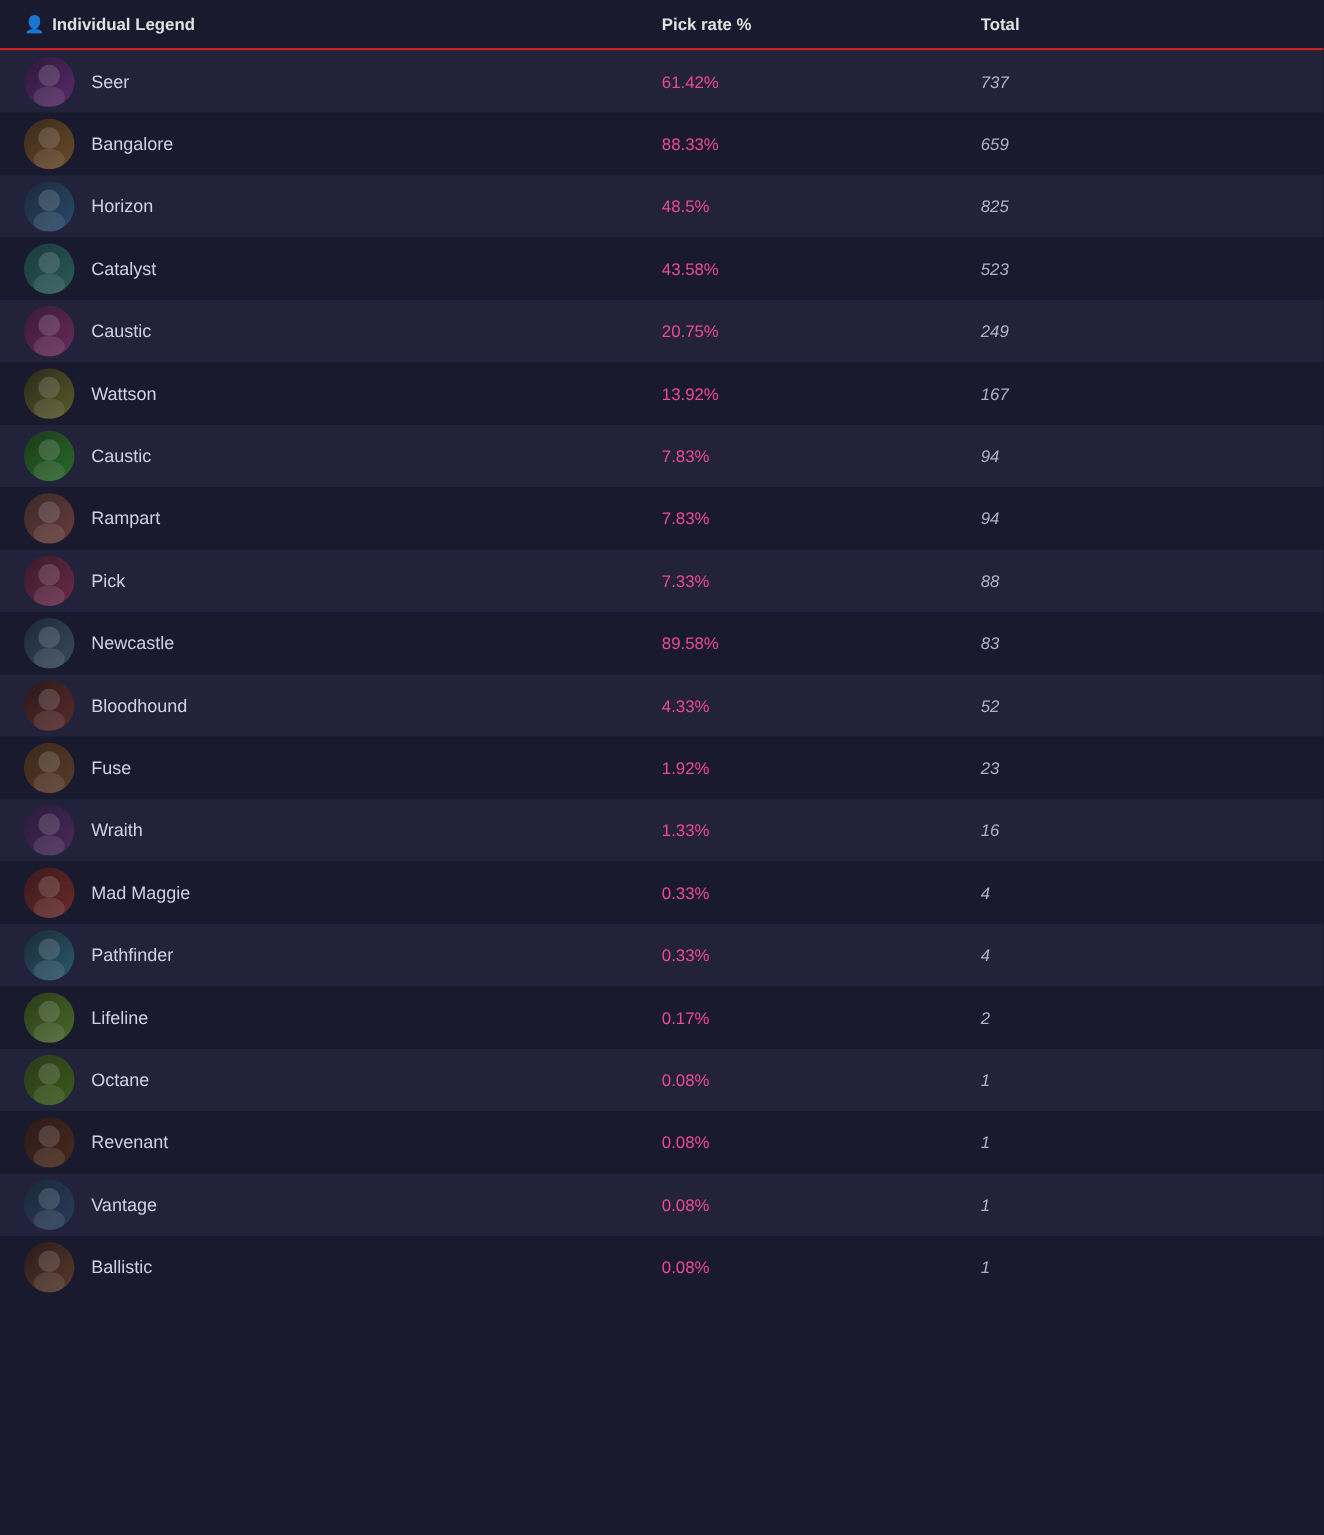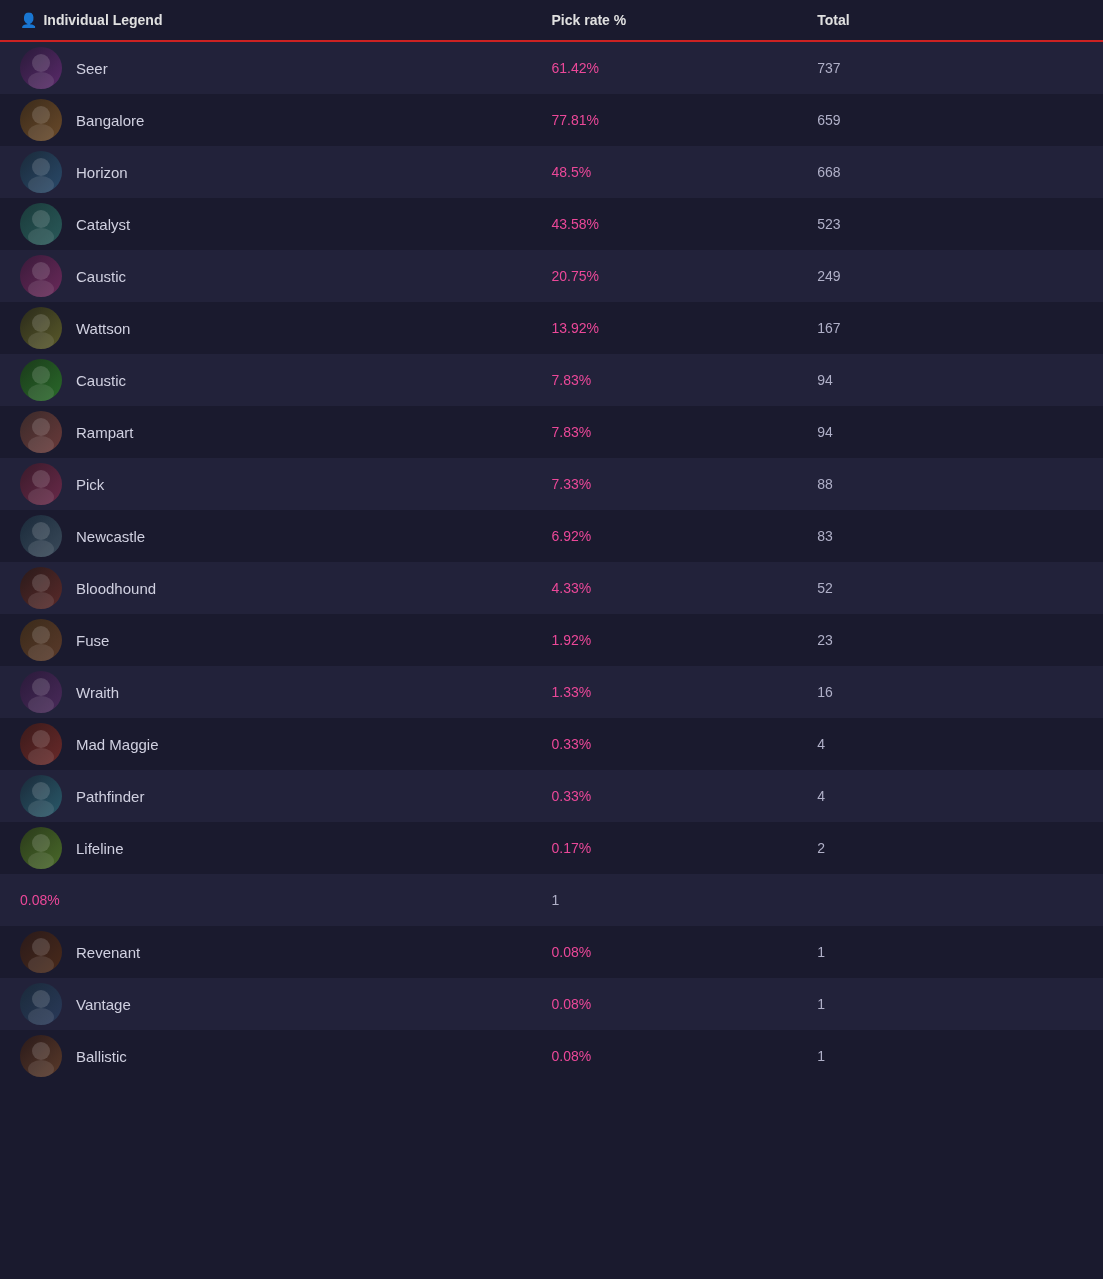--- a/index.html
+++ b/index.html
@@ -63,20 +63,21 @@
       font-size: 15px;
       color: #d0d0e0;
     }
     .pick-rate {
       font-size: 14px;
       color: #ec4899;
     }
     .total {
       font-size: 14px;
       color: #b0b0c8;
+      font-style: italic;
     }
 
     
     .avatar-seer { background: linear-gradient(135deg, #2a1a3a, #5a2a6a); }
     .avatar-bangalore { background: linear-gradient(135deg, #3a2a1a, #6a4a2a); }
     .avatar-horizon { background: linear-gradient(135deg, #1a2a3a, #2a4a6a); }
     .avatar-catalyst { background: linear-gradient(135deg, #1a3a3a, #2a5a5a); }
     .avatar-valkyrie { background: linear-gradient(135deg, #3a1a3a, #6a2a5a); }
     .avatar-crypto { background: linear-gradient(135deg, #1a3a2a, #2a6a4a); }
     .avatar-wattson { background: linear-gradient(135deg, #2a2a1a, #5a5a2a); }
@@ -129,35 +130,35 @@
       <div class="table-row">
     <div class="legend-cell">
       <div class="legend-avatar avatar-bangalore">
         <svg width="42" height="42" viewBox="0 0 42 42">
           <circle cx="21" cy="16" r="9" fill="rgba(255,255,255,0.15)"></circle>
           <ellipse cx="21" cy="34" rx="13" ry="9" fill="rgba(255,255,255,0.1)"></ellipse>
         </svg>
       </div>
       <span class="legend-name">Bangalore</span>
     </div>
-    <div class="pick-rate">77.81%</div>
+    <div class="pick-rate">88.33%</div>
     <div class="total">659</div>
   </div>
       <div class="table-row">
     <div class="legend-cell">
       <div class="legend-avatar avatar-horizon">
         <svg width="42" height="42" viewBox="0 0 42 42">
           <circle cx="21" cy="16" r="9" fill="rgba(255,255,255,0.15)"></circle>
           <ellipse cx="21" cy="34" rx="13" ry="9" fill="rgba(255,255,255,0.1)"></ellipse>
         </svg>
       </div>
       <span class="legend-name">Horizon</span>
     </div>
     <div class="pick-rate">48.5%</div>
-    <div class="total">668</div>
+    <div class="total">825</div>
   </div>
       <div class="table-row">
     <div class="legend-cell">
       <div class="legend-avatar avatar-catalyst">
         <svg width="42" height="42" viewBox="0 0 42 42">
           <circle cx="21" cy="16" r="9" fill="rgba(255,255,255,0.15)"></circle>
           <ellipse cx="21" cy="34" rx="13" ry="9" fill="rgba(255,255,255,0.1)"></ellipse>
         </svg>
       </div>
       <span class="legend-name">Catalyst</span>
@@ -233,21 +234,21 @@
       <div class="table-row">
     <div class="legend-cell">
       <div class="legend-avatar avatar-newcastle">
         <svg width="42" height="42" viewBox="0 0 42 42">
           <circle cx="21" cy="16" r="9" fill="rgba(255,255,255,0.15)"></circle>
           <ellipse cx="21" cy="34" rx="13" ry="9" fill="rgba(255,255,255,0.1)"></ellipse>
         </svg>
       </div>
       <span class="legend-name">Newcastle</span>
     </div>
-    <div class="pick-rate">6.92%</div>
+    <div class="pick-rate">89.58%</div>
     <div class="total">83</div>
   </div>
       <div class="table-row">
     <div class="legend-cell">
       <div class="legend-avatar avatar-bloodhound">
         <svg width="42" height="42" viewBox="0 0 42 42">
           <circle cx="21" cy="16" r="9" fill="rgba(255,255,255,0.15)"></circle>
           <ellipse cx="21" cy="34" rx="13" ry="9" fill="rgba(255,255,255,0.1)"></ellipse>
         </svg>
       </div>
@@ -315,20 +316,29 @@
           <circle cx="21" cy="16" r="9" fill="rgba(255,255,255,0.15)"></circle>
           <ellipse cx="21" cy="34" rx="13" ry="9" fill="rgba(255,255,255,0.1)"></ellipse>
         </svg>
       </div>
       <span class="legend-name">Lifeline</span>
     </div>
     <div class="pick-rate">0.17%</div>
     <div class="total">2</div>
   </div>
       <div class="table-row">
+    <div class="legend-cell">
+      <div class="legend-avatar avatar-octane">
+        <svg width="42" height="42" viewBox="0 0 42 42">
+          <circle cx="21" cy="16" r="9" fill="rgba(255,255,255,0.15)"></circle>
+          <ellipse cx="21" cy="34" rx="13" ry="9" fill="rgba(255,255,255,0.1)"></ellipse>
+        </svg>
+      </div>
+      <span class="legend-name">Octane</span>
+    </div>
     <div class="pick-rate">0.08%</div>
     <div class="total">1</div>
   </div>
       <div class="table-row">
     <div class="legend-cell">
       <div class="legend-avatar avatar-revenant">
         <svg width="42" height="42" viewBox="0 0 42 42">
           <circle cx="21" cy="16" r="9" fill="rgba(255,255,255,0.15)"></circle>
           <ellipse cx="21" cy="34" rx="13" ry="9" fill="rgba(255,255,255,0.1)"></ellipse>
         </svg>

